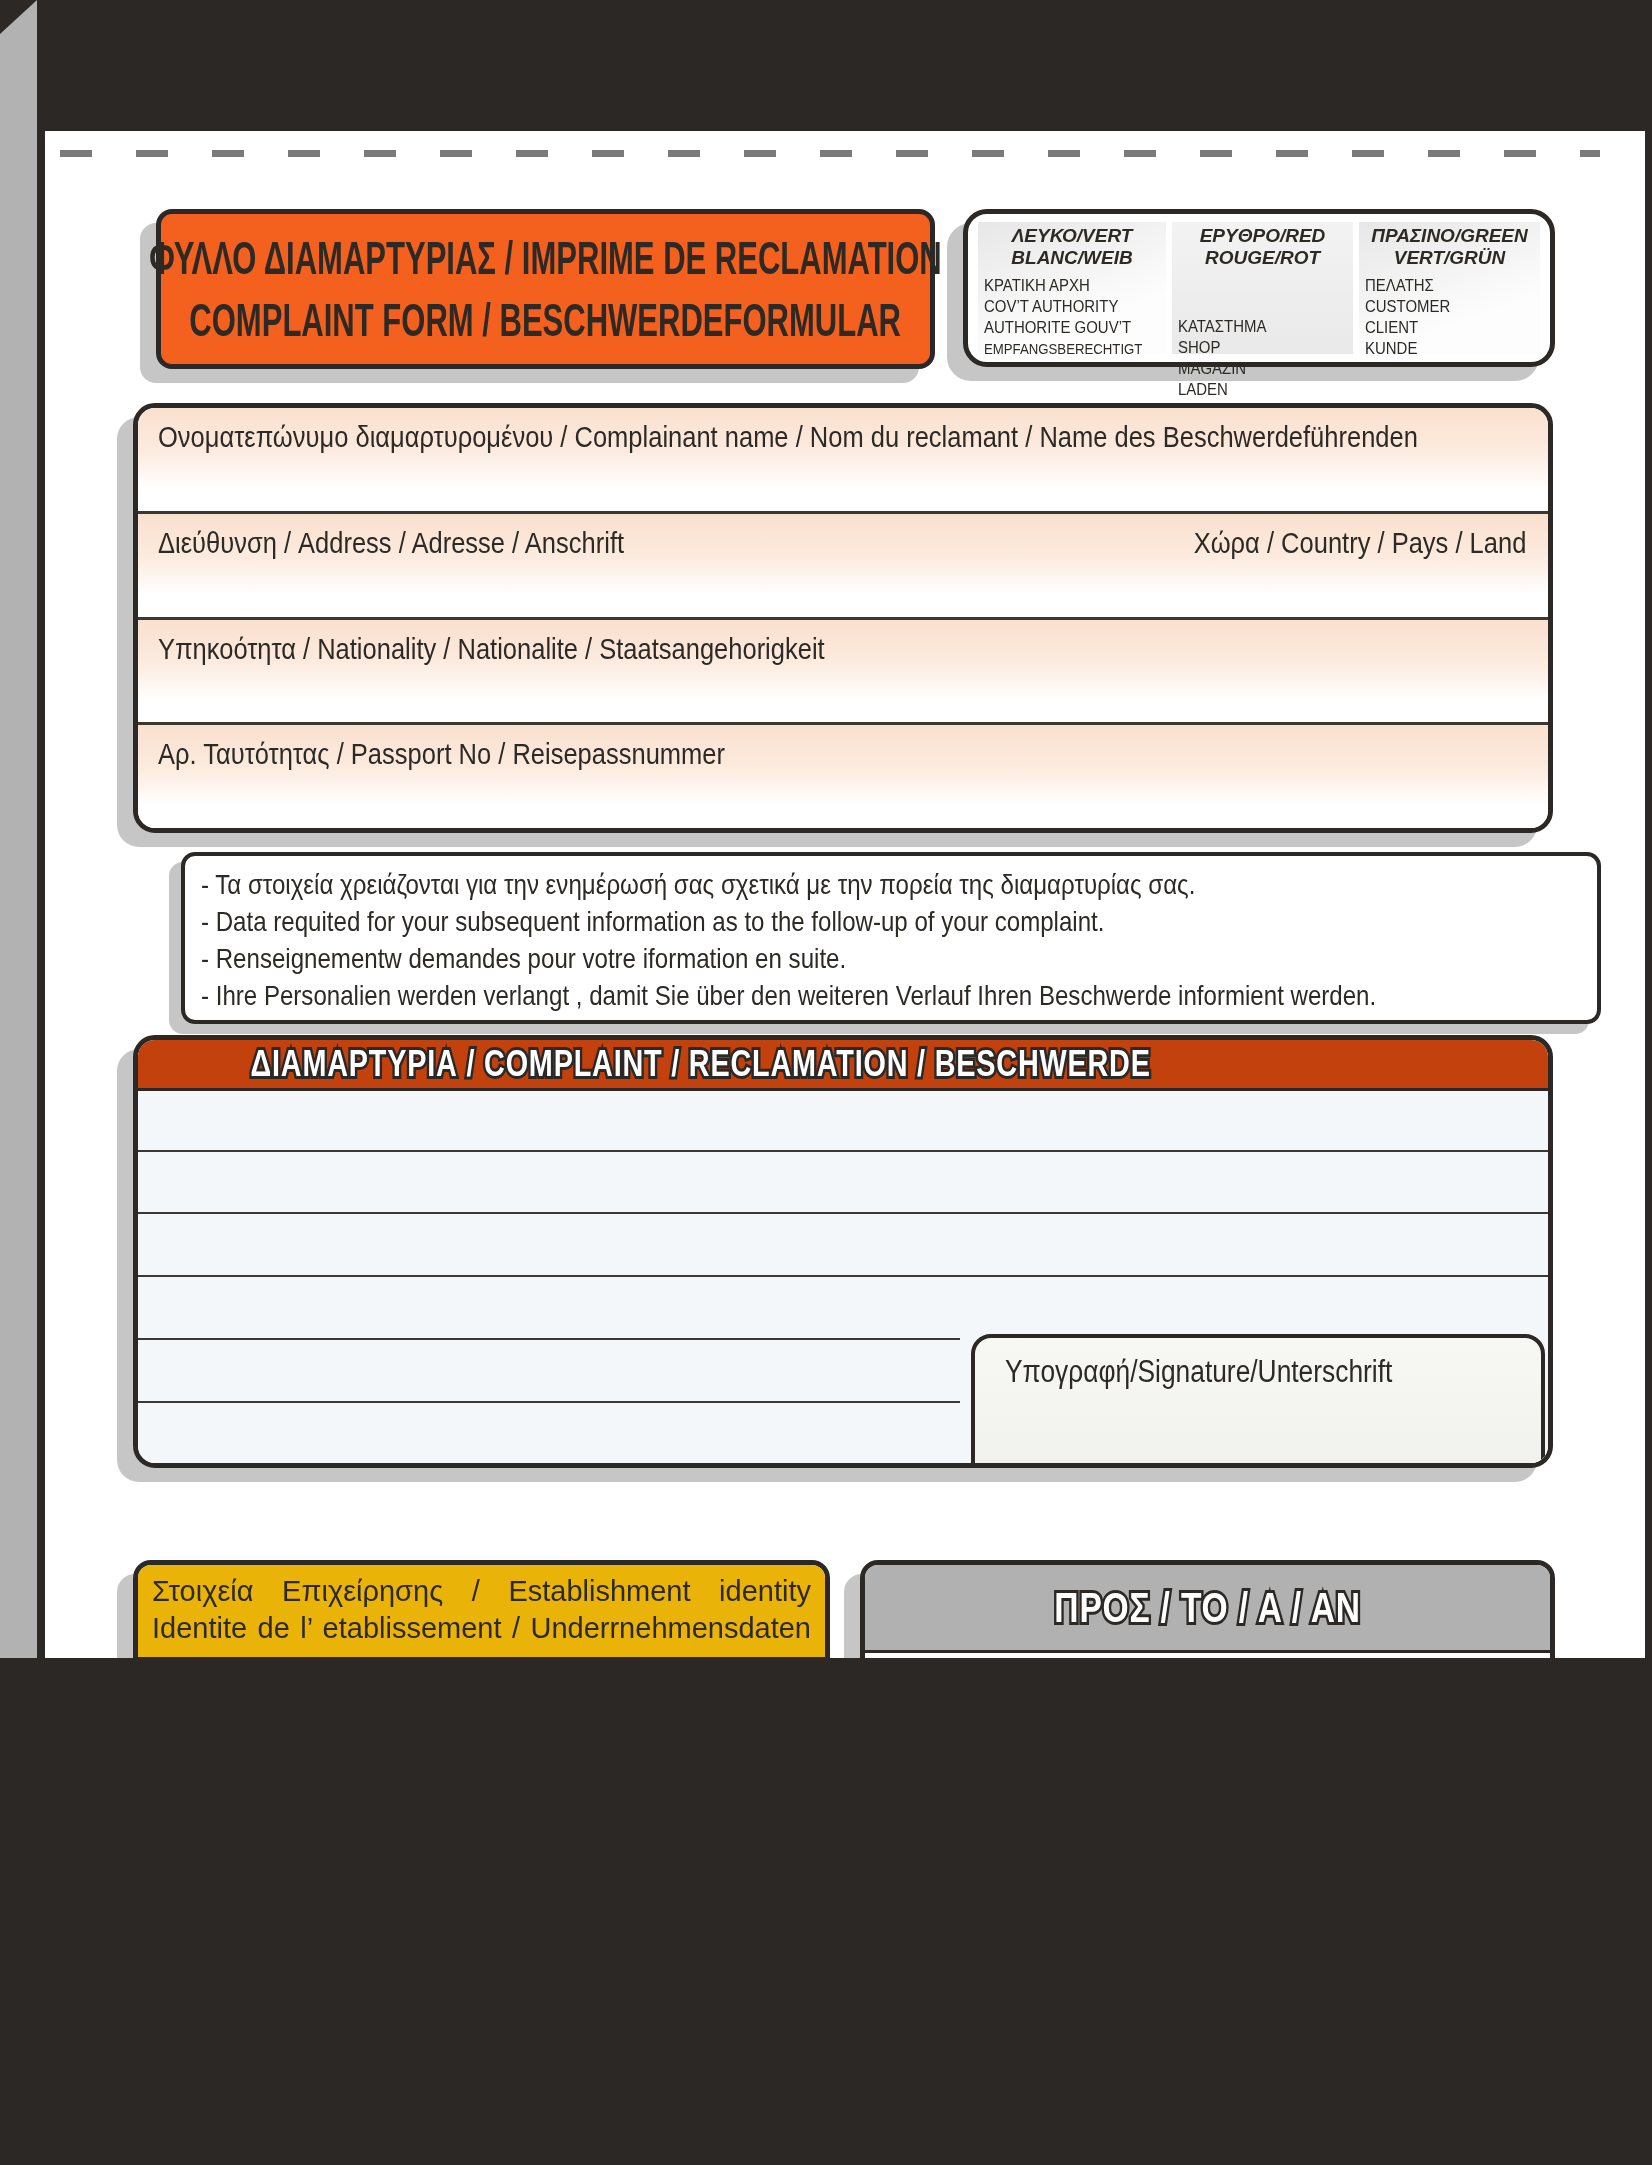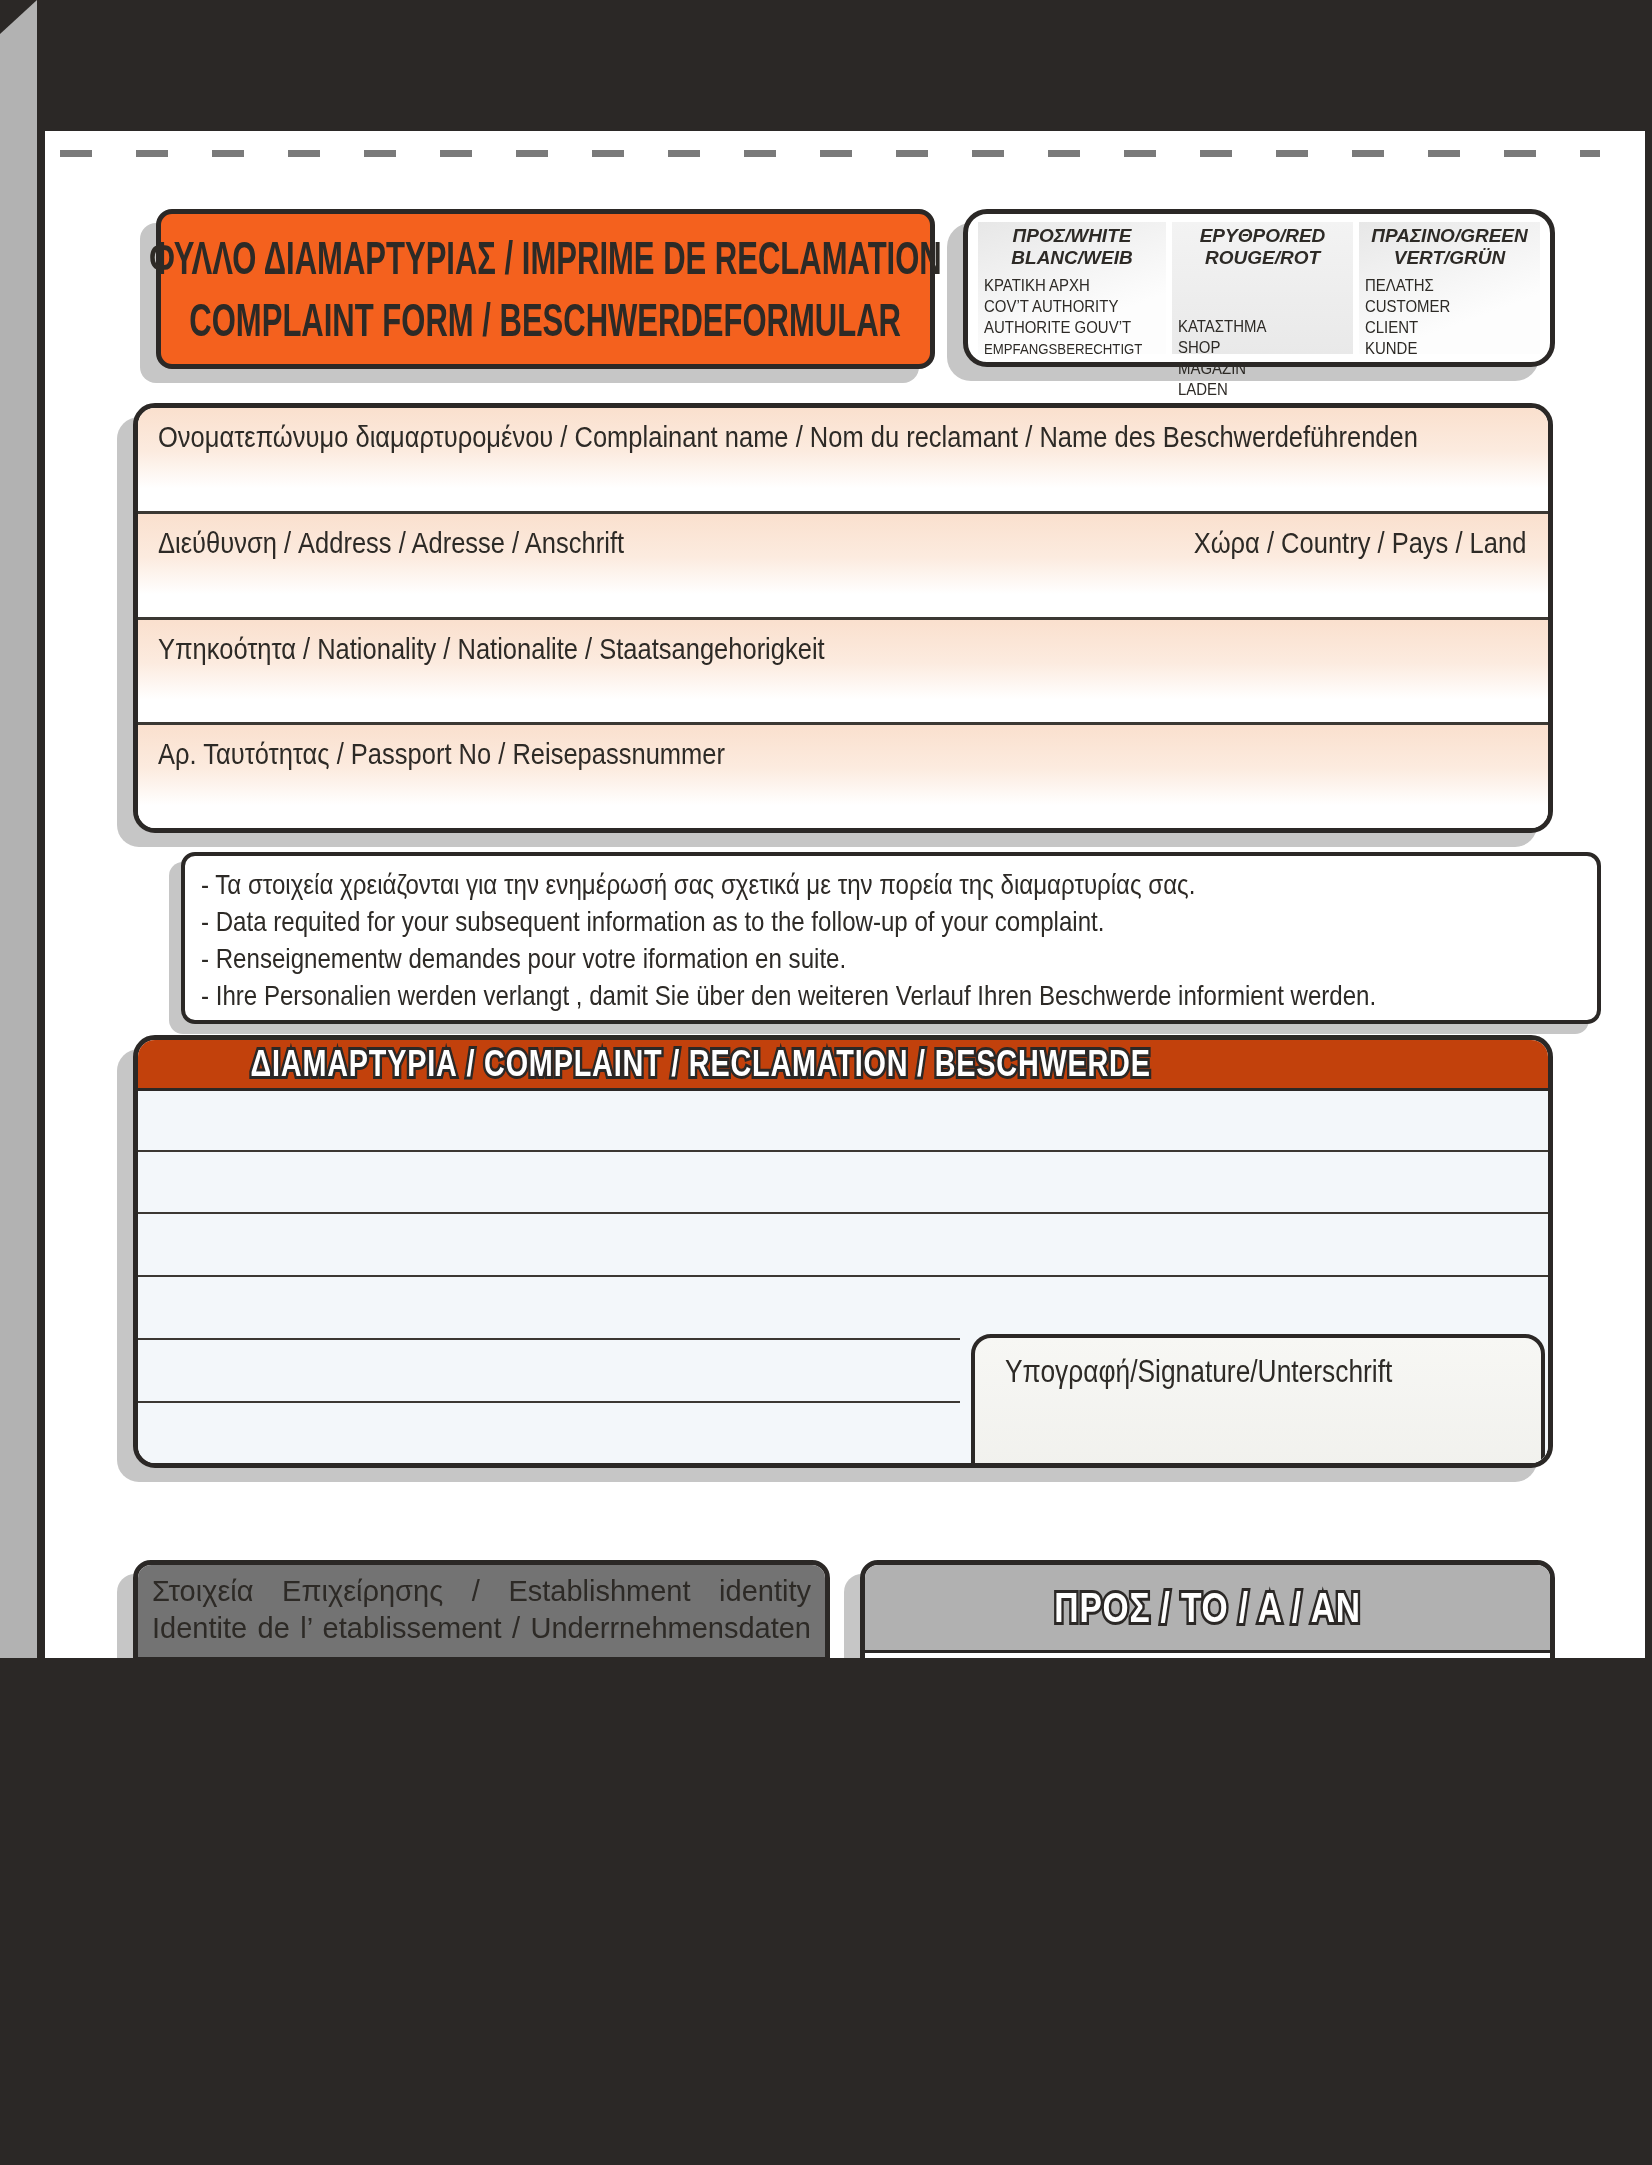--- a/index.html
+++ b/index.html
@@ -60,21 +60,21 @@
   .c-head .outline-txt{font-size:36px;letter-spacing:1px;}
   .c-body{flex:1;position:relative;background:#F3F7FA;}
   .rule{position:absolute;left:0;height:2px;background:#3B3833;}
   .sig-box{position:absolute;left:833px;top:243px;width:574px;height:182px;
     background:linear-gradient(180deg,#F7F7F4 0%,#EFEFEB 100%);
     border:4px solid #2B2826;border-radius:20px;box-sizing:border-box;padding:16px 0 0 30px;}
   .sig-box .lbl{font-size:31px;}
   
   .estab{left:133px;top:1560px;width:697px;height:345px;border-radius:18px;overflow:hidden;
     display:flex;flex-direction:column;}
-  .estab-head{background:#737373;border-bottom:3px solid #2B2826;padding:8px 14px 10px 14px;}
+  .estab-head{background:#eab308;border-bottom:3px solid #2B2826;padding:8px 14px 10px 14px;}
   .estab-head .jline{font-size:29px;line-height:37px;text-align:justify;text-align-last:justify;}
   .estab-body{flex:1;background:#fff;}
   .recip{left:860px;top:1560px;width:695px;height:345px;border-radius:18px;overflow:hidden;
     display:flex;flex-direction:column;}
   .recip-head{height:85px;background:#B1B1B1;border-bottom:3px solid #2B2826;
     display:flex;align-items:center;justify-content:center;}
   .recip-head .outline-txt{font-size:42px;letter-spacing:1px;}
   .recip-body{flex:1;background:#fff;}
   
   .datebox{left:845px;top:1933px;width:710px;height:102px;border-width:4px;border-radius:16px;
@@ -99,21 +99,21 @@
   <div class="abs tear-line"></div>
 
   <div class="abs box title-box shadow">
     <div class="title-line"><span>ΦΥΛΛΟ ΔΙΑΜΑΡΤΥΡΙΑΣ / IMPRIME DE RECLAMATION</span></div>
     <div class="title-line"><span>COMPLAINT FORM / BESCHWERDEFORMULAR</span></div>
   </div>
 
   <div class="abs box legend shadow">
     <div class="legend-col">
       <div class="legend-head">
-        <div>ΠΡΟΣ/WHITE</div>
+        <div>ΛΕΥΚΟ/VERT</div>
         <div>BLANC/WEIB</div>
       </div>
       <div class="legend-items">
         <div>ΚΡΑΤΙΚΗ ΑΡΧΗ</div>
         <div>COV’T AUTHORITY</div>
         <div>AUTHORITE GOUV’T</div>
         <div style="font-size:15px">EMPFANGSBERECHTIGT</div>
       </div>
     </div>
     <div class="legend-col mid">

